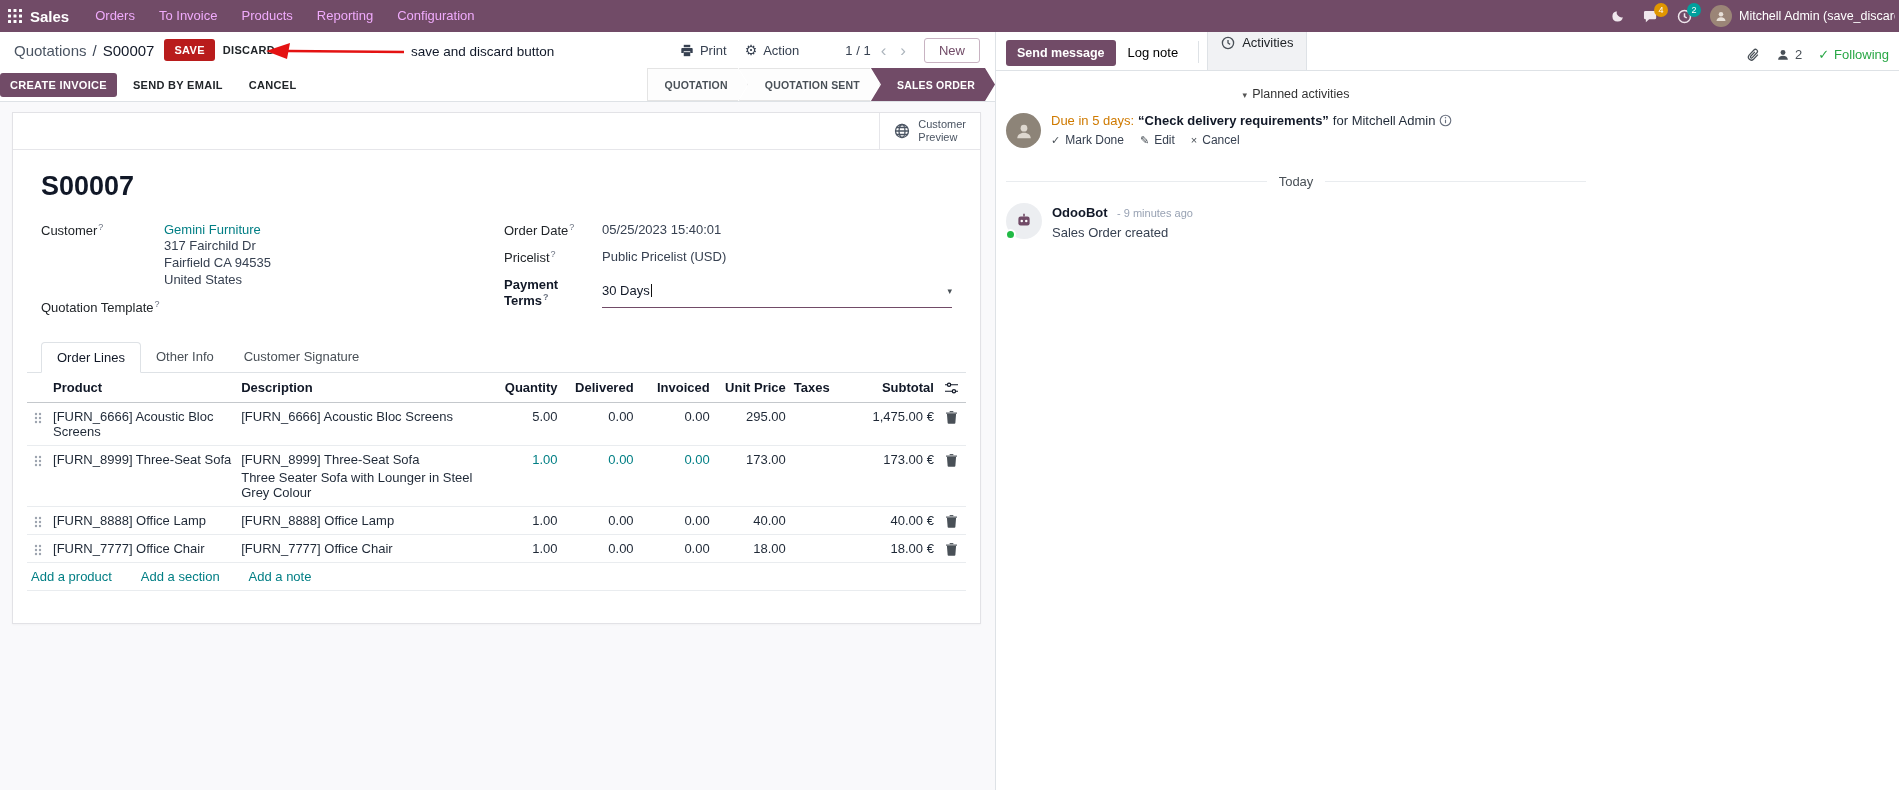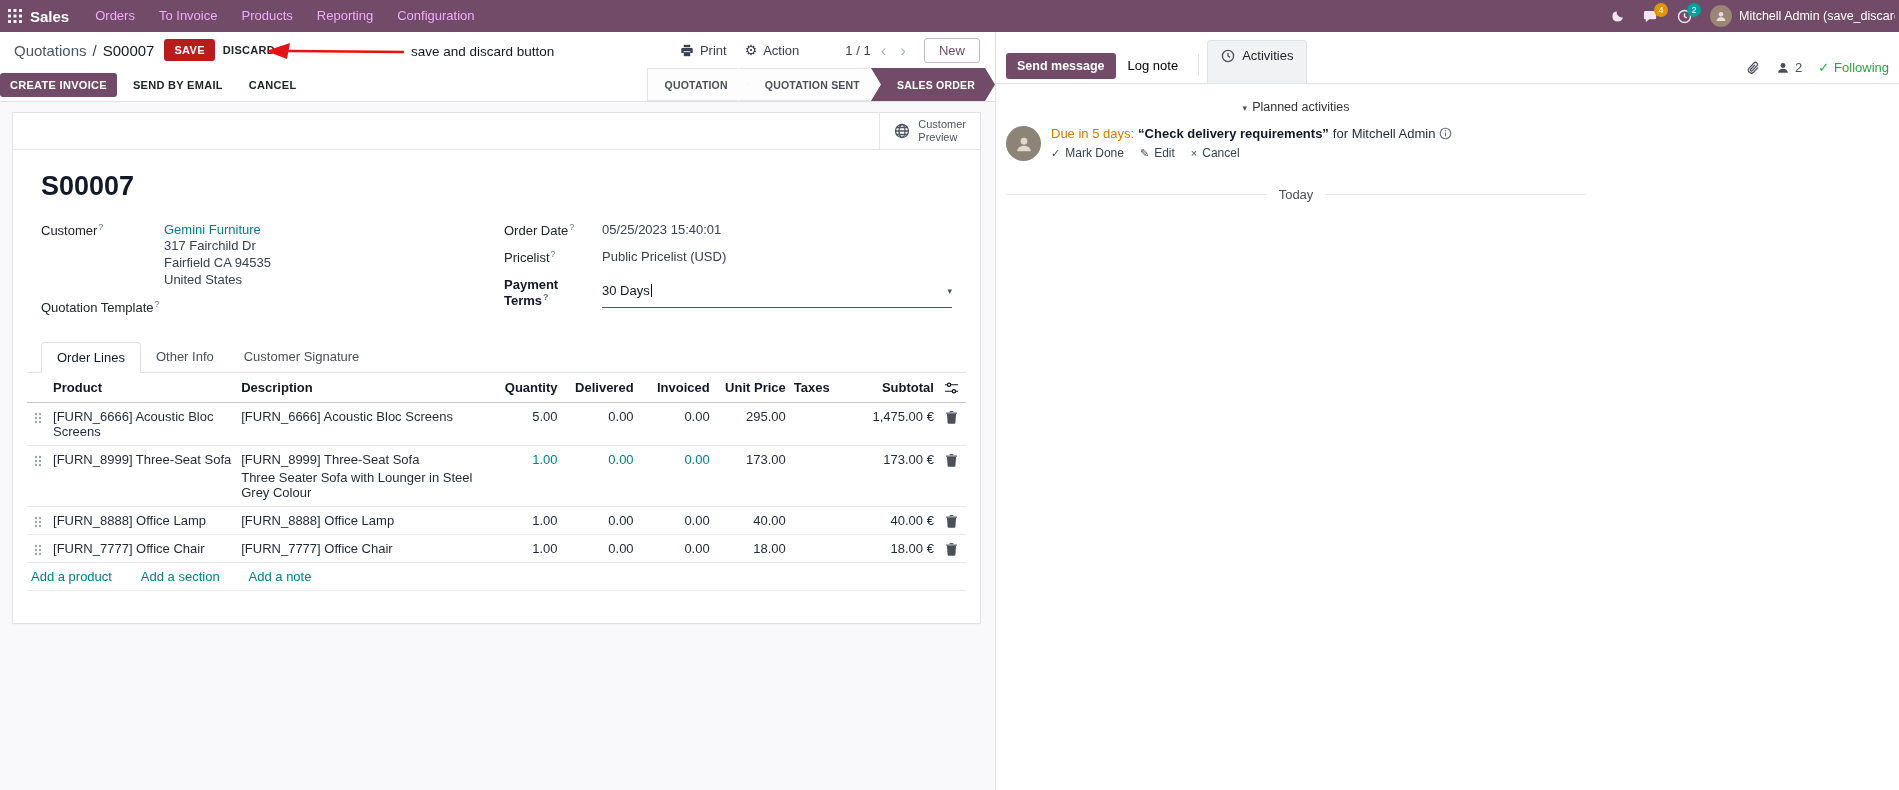--- a/index.html
+++ b/index.html
@@ -92,21 +92,21 @@
 
   .below-table { display:flex; justify-content:space-between; margin-top:16px; }
   .terms { font-size:13px; color:#9aa3ad; cursor:text; padding-left:0; }
   .totals { width:150px; border-top:1px solid #c9ccd0; padding-top:8px; }
   .total-row { display:flex; justify-content:space-between; align-items:baseline; }
   .total-label { font-size:13px; color:#111827; }
   .total-value { font-size:15px; font-weight:700; color:#111827; }
 
   
   .chatter { position:absolute; left:995px; top:32px; right:0; bottom:0; background:#fff; border-left:1px solid #dee2e6; }
-  .chatter-topbar { height:52px; display:flex; align-items:flex-end; padding:0 10px; border-bottom:1px solid #dee2e6; }
+  .chatter-topbar { height:39px; display:flex; align-items:flex-end; padding:0 10px; border-bottom:1px solid #dee2e6; }
   .btn-send { background:#714B67; color:#fff; border:none; font-size:12.5px; font-weight:600; padding:6px 11px; border-radius:3px; margin-bottom:4px; cursor:pointer; }
   .btn-lognote { background:none; border:none; color:#000000; font-size:13px; padding:6px 12px; margin-bottom:4px; cursor:pointer; }
   .vsep { width:1px; height:22px; background:#dee2e6; margin:0 8px 7px; }
   .activities-tab { display:flex; align-items:center; gap:7px; font-size:13px; color:#212529; background:#f1f2f4; border:1px solid #dee2e6; border-bottom:none; border-radius:4px 4px 0 0; padding:7px 13px 20px; cursor:pointer; }
   .chatter-tools { margin-left:auto; display:flex; align-items:center; gap:16px; margin-bottom:8px; }
   .tool { display:flex; align-items:center; gap:5px; font-size:13px; color:#495057; cursor:pointer; }
   .following { color:#28a745; font-weight:500; white-space:nowrap; }
 
   .chatter-content { width:600px; padding:0 10px; }
   .section-head { text-align:center; font-size:12.5px; color:#333; margin-top:16px; cursor:pointer; }
@@ -532,20 +532,38 @@
                 <span>Cancel</span>
               </span>
           </div>
         </div>
       </div>
 
       <div class="today-divider">
         <span>Today</span>
       </div>
 
+      <div class="message-row">
+        <div class="avatar-bot">
+          <svg class="ic" width="18" height="18" viewBox="0 0 16 16" fill="currentColor">
+              <rect x="3" y="4" width="10" height="8" rx="2"></rect>
+              <circle cx="6" cy="8" r="1.1" fill="#fff"></circle>
+              <circle cx="10" cy="8" r="1.1" fill="#fff"></circle>
+              <path d="M7.3 1.5h1.4v2.5H7.3z"></path>
+            </svg>
+          <span class="bot-dot"></span>
+        </div>
+        <div>
+          <div>
+            <span class="msg-author">OdooBot</span>
+            <span class="msg-time">- 9 minutes ago</span>
+          </div>
+          <div class="msg-body">Sales Order created</div>
+        </div>
+      </div>
     </div>
   </div>
 
   <svg class="annotation-svg">
     <line x1="288" y1="51" x2="404" y2="52" stroke="#e41212" stroke-width="2.6"></line>
     <polygon points="266,51 290,43 287,59" fill="#e41212"></polygon>
   </svg>
   <div class="annotation-text">save and discard button</div>
 
 </div>

